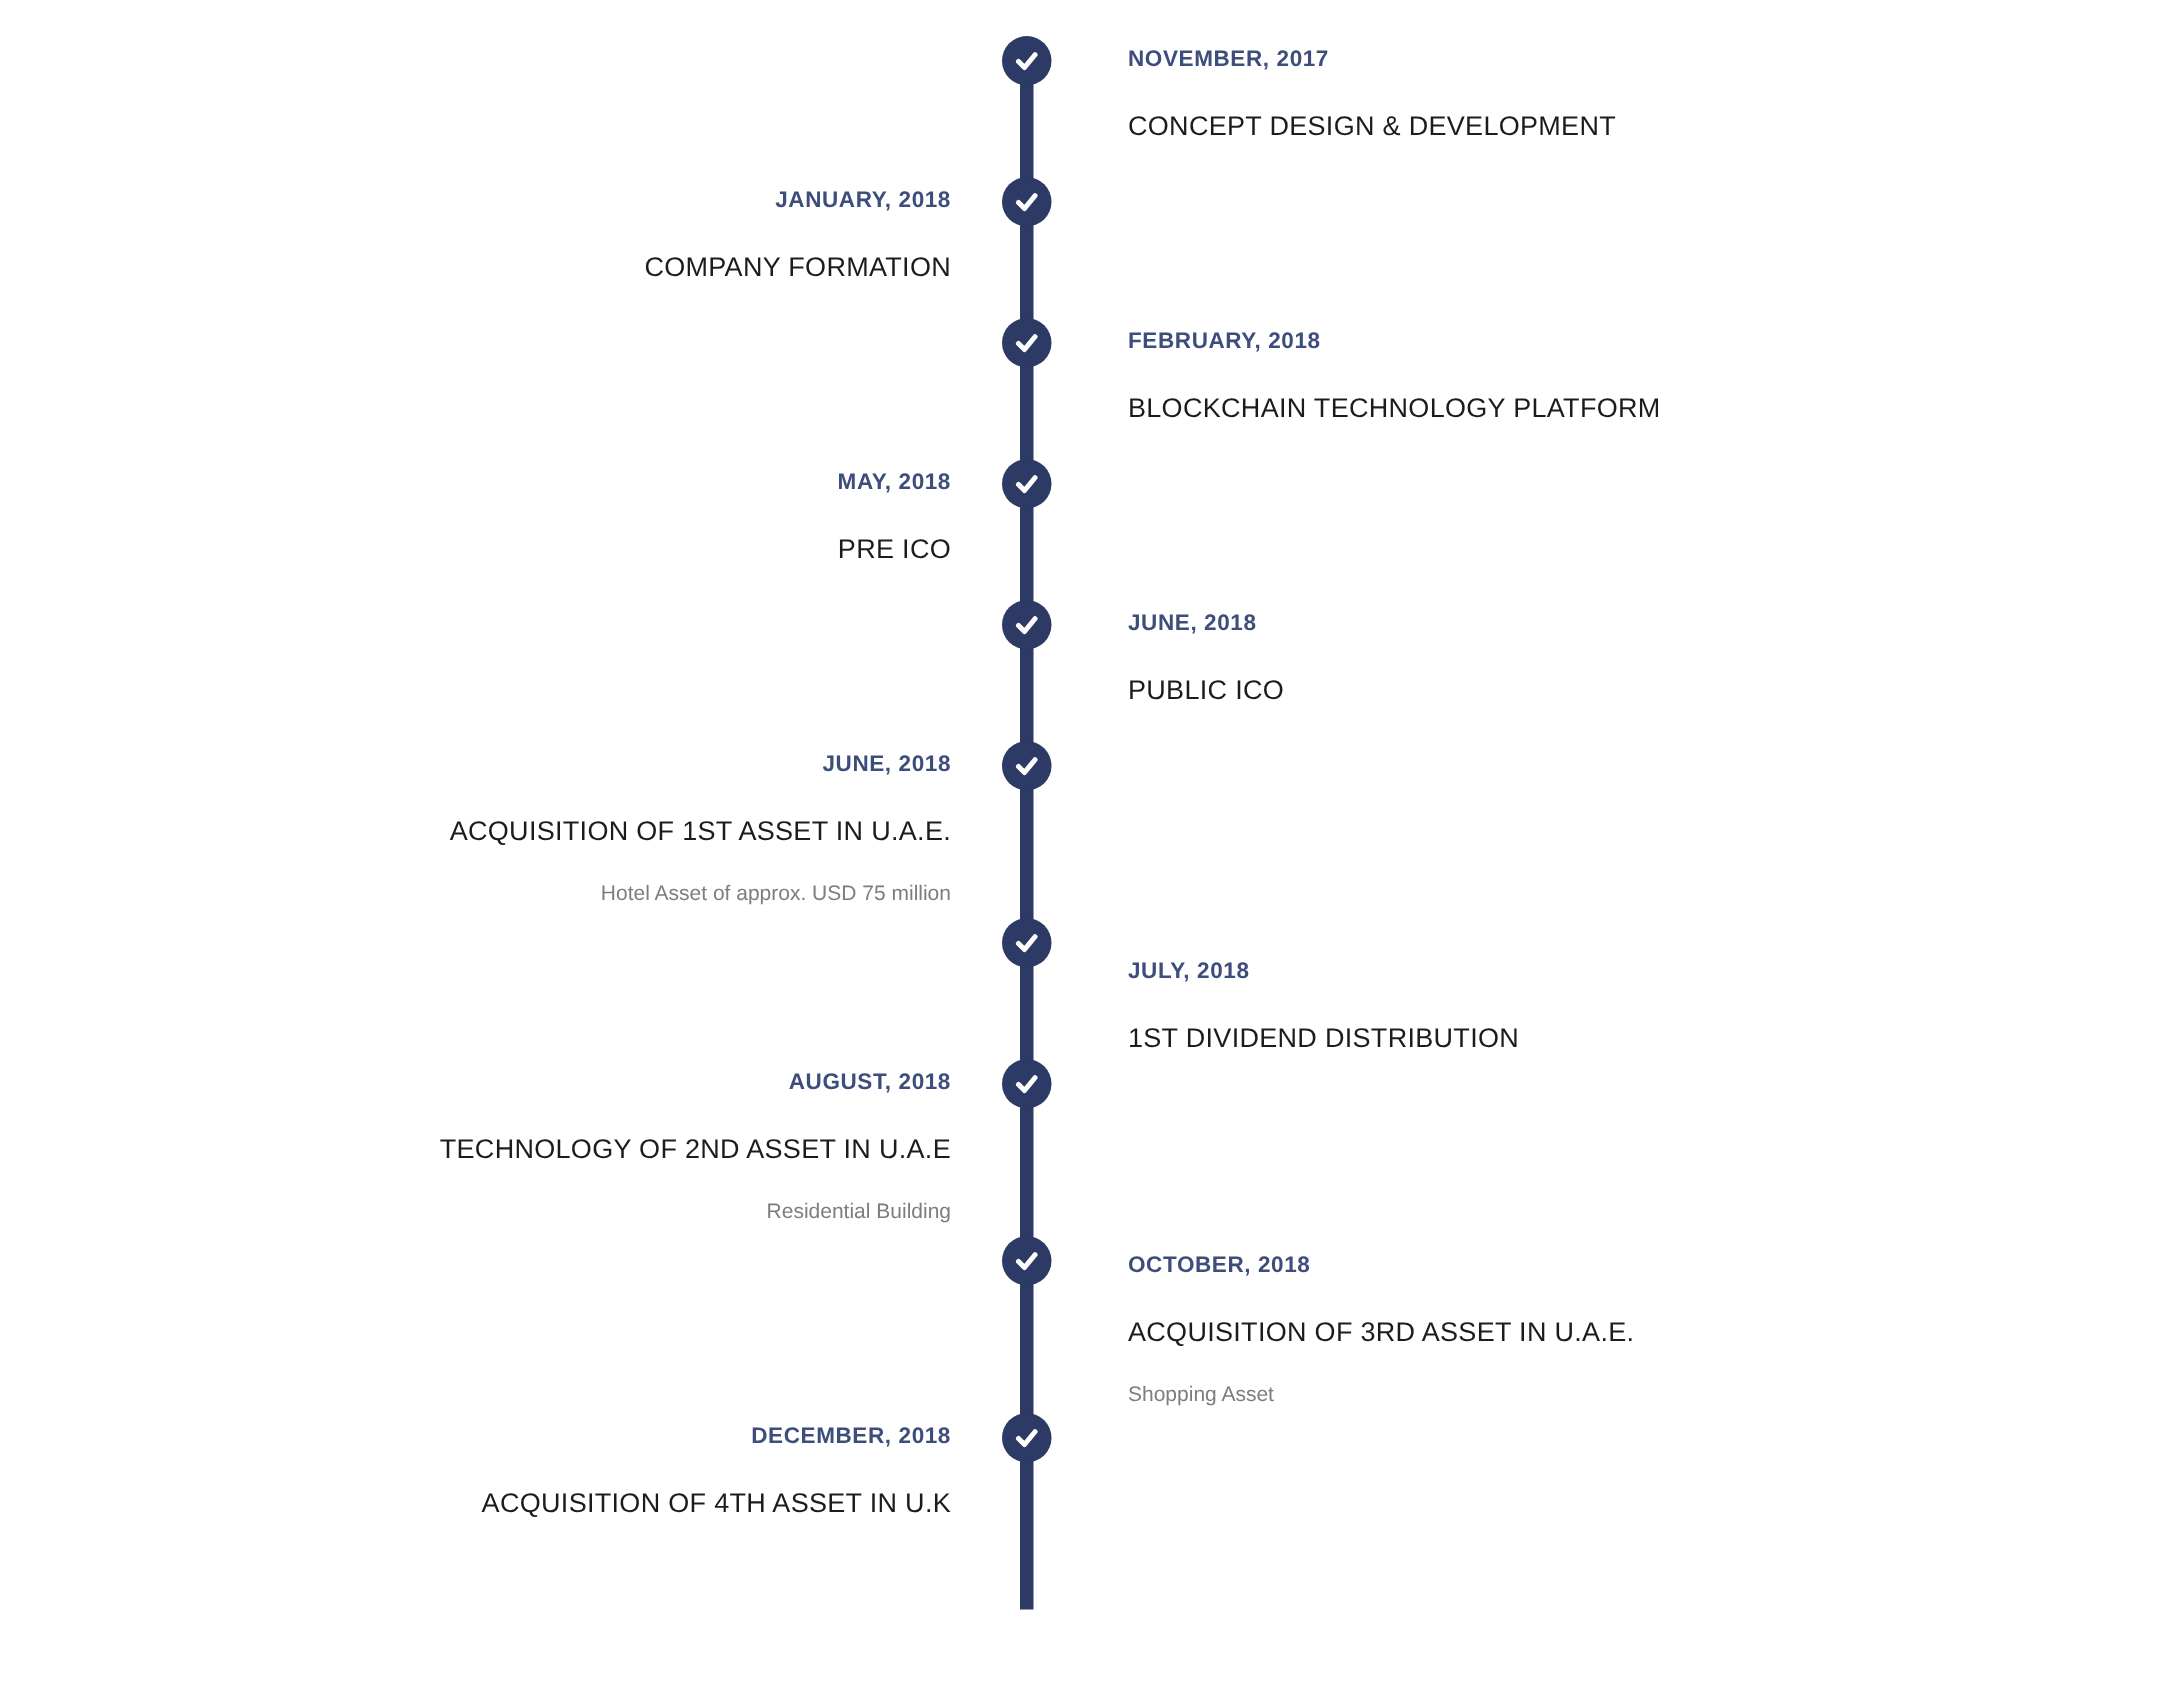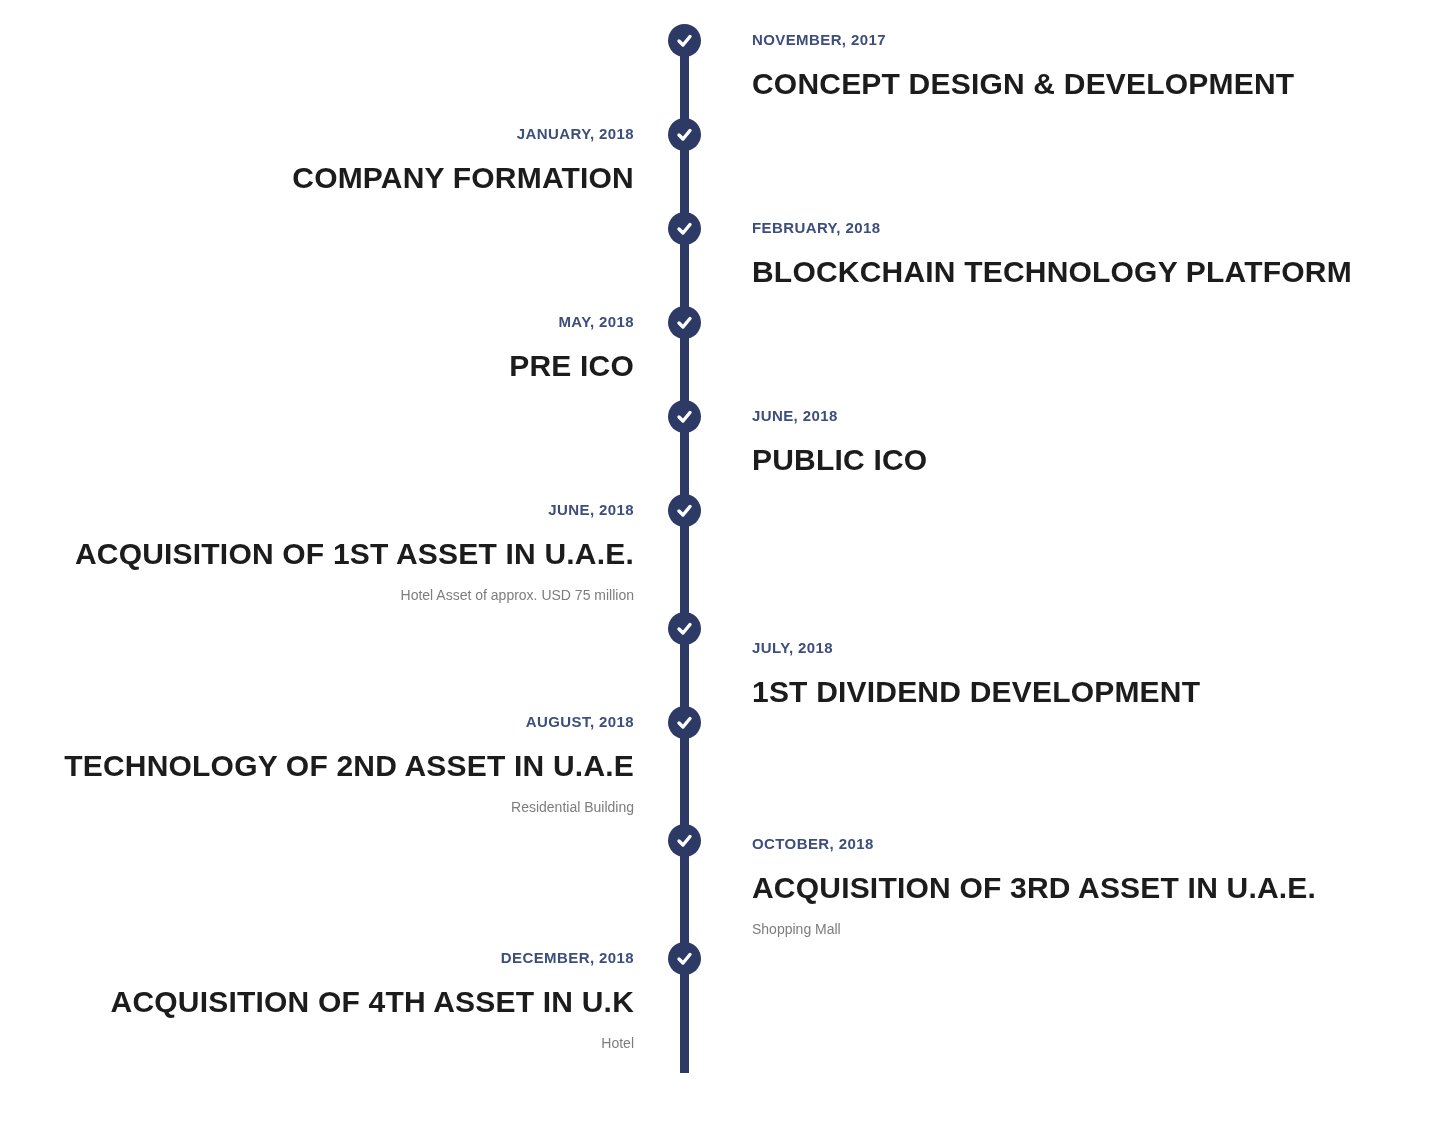--- a/index.html
+++ b/index.html
@@ -48,22 +48,22 @@
   }
   .m-date {
     font-size: 15px;
     font-weight: bold;
     letter-spacing: 0.4px;
     line-height: 20px;
     color: var(--date-color, #3d4e7d);
   }
   .m-title {
     margin-top: 19px;
-    font-size: 30px;
-    font-weight: bold;
+    font-size: 18px;
+    font-weight: normal;
     letter-spacing: 0.2px;
     line-height: 30px;
     color: var(--title-color, #1c1c1c);
   }
   .m-desc {
     margin-top: 16px;
     font-size: 14px;
     line-height: 20px;
     color: var(--desc-color, #7d7d7d);
   }
@@ -128,45 +128,44 @@
       <div class="m-title">ACQUISITION OF 1ST ASSET IN U.A.E.</div>
       <div class="m-desc">Hotel Asset of approx. USD 75 million</div>
     </div>
     <div class="badge" style="top: 612px;">
       <svg width="19" height="19" viewBox="0 0 19 19">
         <path d="M4 10 L8 14 L15 5.5" fill="none" stroke="#ffffff" stroke-width="3.4" stroke-linecap="round" stroke-linejoin="round"></path>
       </svg>
     </div>
     <div class="entry right" style="top: 618px; margin-top: 20px;">
       <div class="m-date">JULY, 2018</div>
-      <div class="m-title">1ST DIVIDEND DEVELOPMENT</div>
+      <div class="m-title">1ST DIVIDEND DISTRIBUTION</div>
     </div>
     <div class="badge" style="top: 706px;">
       <svg width="19" height="19" viewBox="0 0 19 19">
         <path d="M4 10 L8 14 L15 5.5" fill="none" stroke="#ffffff" stroke-width="3.4" stroke-linecap="round" stroke-linejoin="round"></path>
       </svg>
     </div>
     <div class="entry left" style="top: 712px;">
       <div class="m-date">AUGUST, 2018</div>
       <div class="m-title">TECHNOLOGY OF 2ND ASSET IN U.A.E</div>
       <div class="m-desc">Residential Building</div>
     </div>
     <div class="badge" style="top: 824px;">
       <svg width="19" height="19" viewBox="0 0 19 19">
         <path d="M4 10 L8 14 L15 5.5" fill="none" stroke="#ffffff" stroke-width="3.4" stroke-linecap="round" stroke-linejoin="round"></path>
       </svg>
     </div>
     <div class="entry right" style="top: 834px;">
       <div class="m-date">OCTOBER, 2018</div>
       <div class="m-title">ACQUISITION OF 3RD ASSET IN U.A.E.</div>
-      <div class="m-desc">Shopping Mall</div>
+      <div class="m-desc">Shopping Asset</div>
     </div>
     <div class="badge" style="top: 942px;">
       <svg width="19" height="19" viewBox="0 0 19 19">
         <path d="M4 10 L8 14 L15 5.5" fill="none" stroke="#ffffff" stroke-width="3.4" stroke-linecap="round" stroke-linejoin="round"></path>
       </svg>
     </div>
     <div class="entry left" style="top: 948px;">
       <div class="m-date">DECEMBER, 2018</div>
       <div class="m-title">ACQUISITION OF 4TH ASSET IN U.K</div>
-      <div class="m-desc">Hotel</div>
     </div>
   </div>
 
 </body></html>

